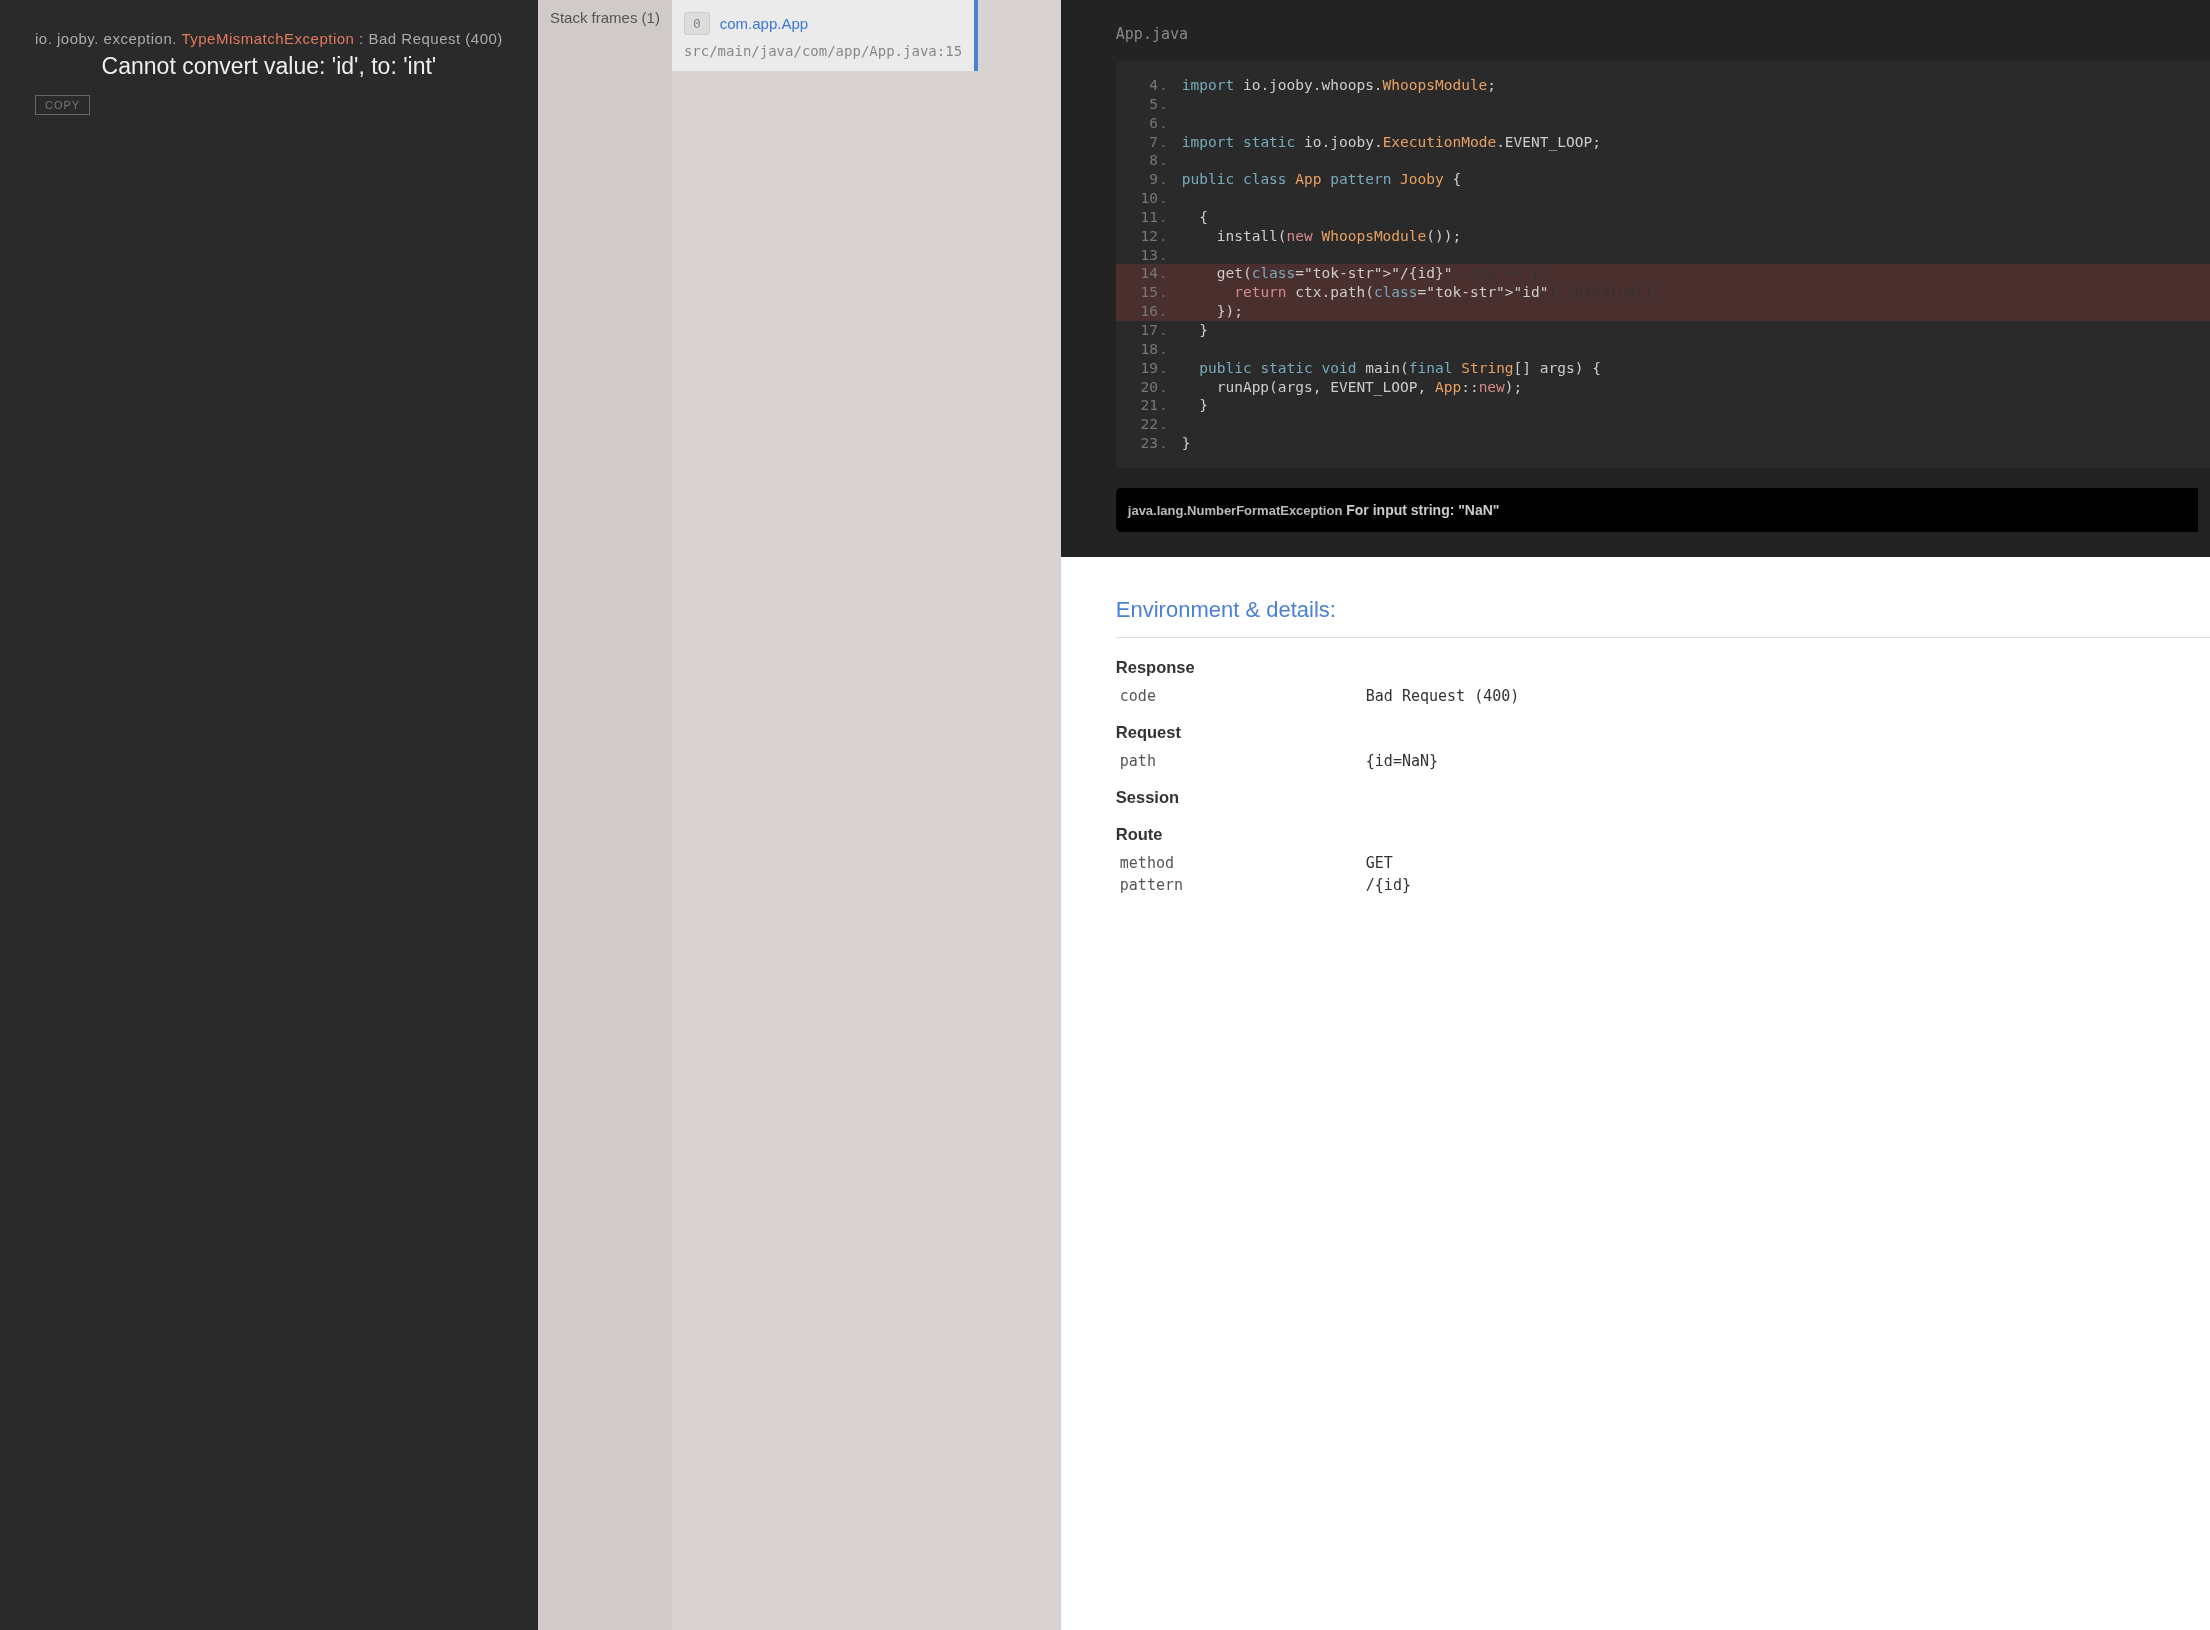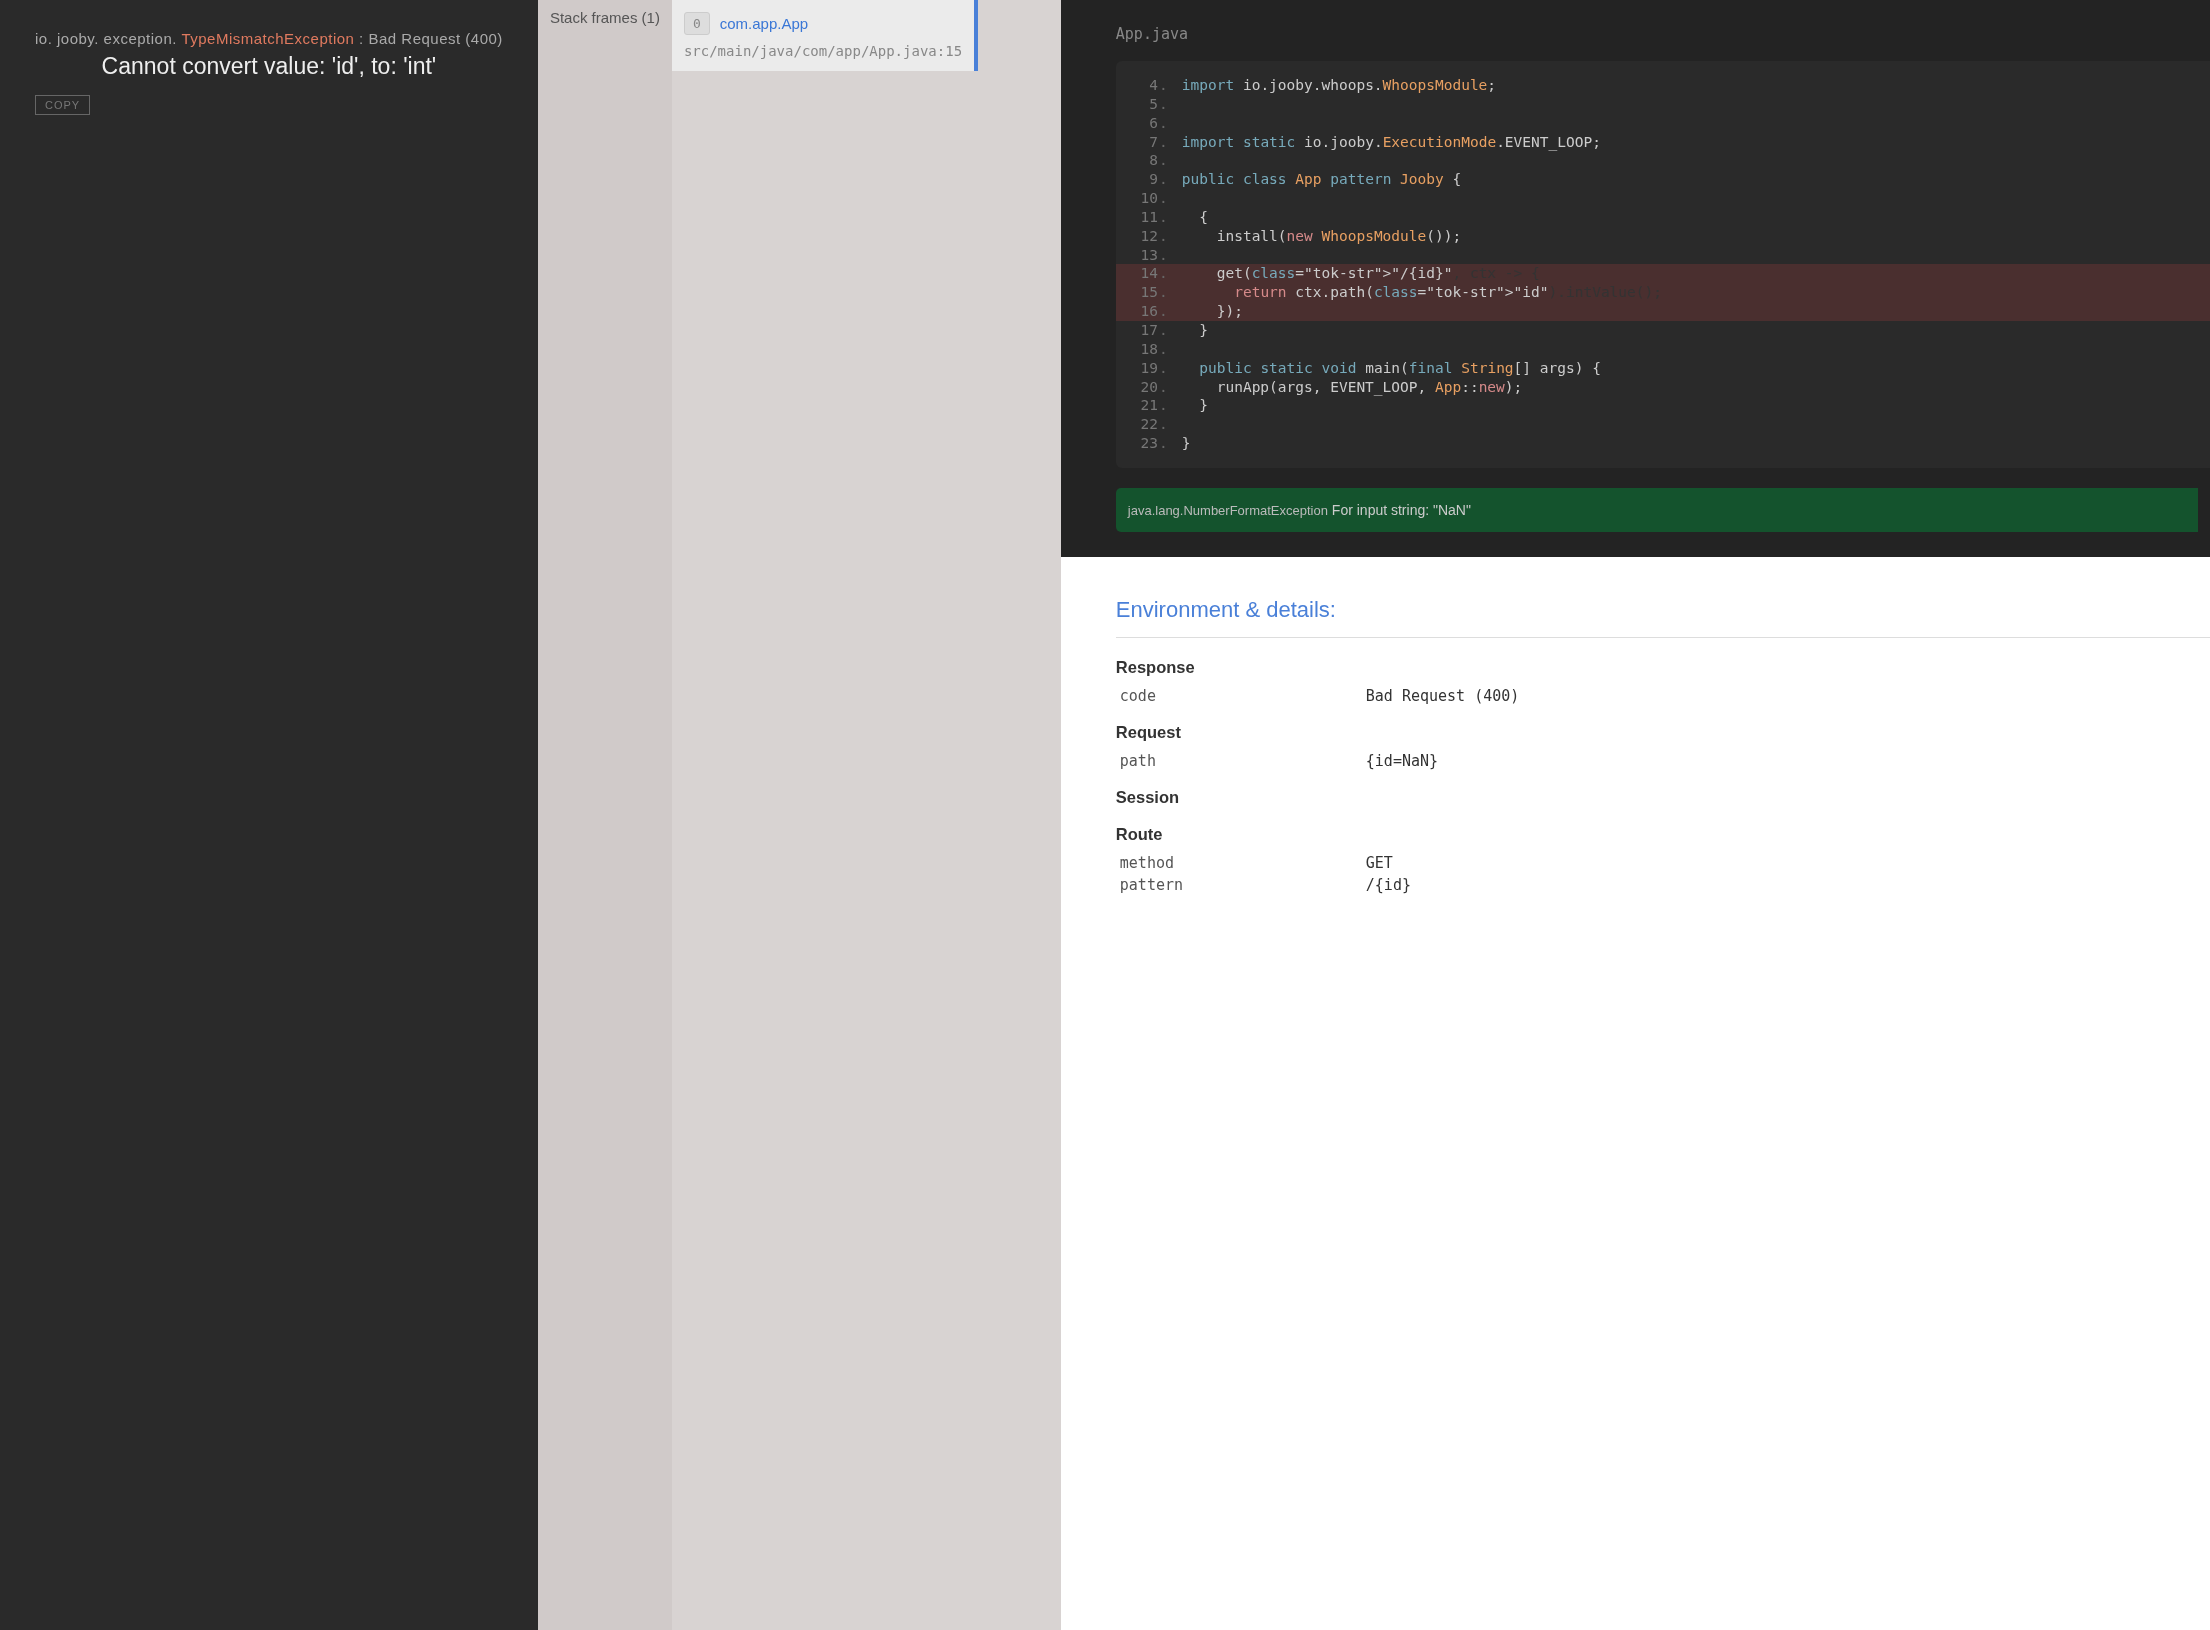--- a/index.html
+++ b/index.html
@@ -115,26 +115,27 @@
       padding-right: 4px;
       user-select: none;
       flex-shrink: 0;
     }
     .ln::after { content: "."; margin-left: 1px; color: #666; }
     .code { color: #ccc; padding-left: 10px; }
     .tok-kw { color: #7ab; }
     .tok-cls { color: #e8a062; }
     .tok-kw2 { color: #d68a8a; }
     .cause-box {
-      background: #14532d;
+      background: #000000;
       margin: 20px 12px 0 0;
       border-radius: 5px 0 0 5px;
       padding: 14px 12px;
       color: #ccc;
       font-size: 14px;
+      font-weight: bold;
     }
     .cause-cls { font-size: 13px; color: #bbb; }
     .details-area {
       background: #fff;
       padding: 40px 0 40px 55px;
       flex: 1;
     }
     .details-title {
       color: #4a80d8;
       font-size: 22px;

